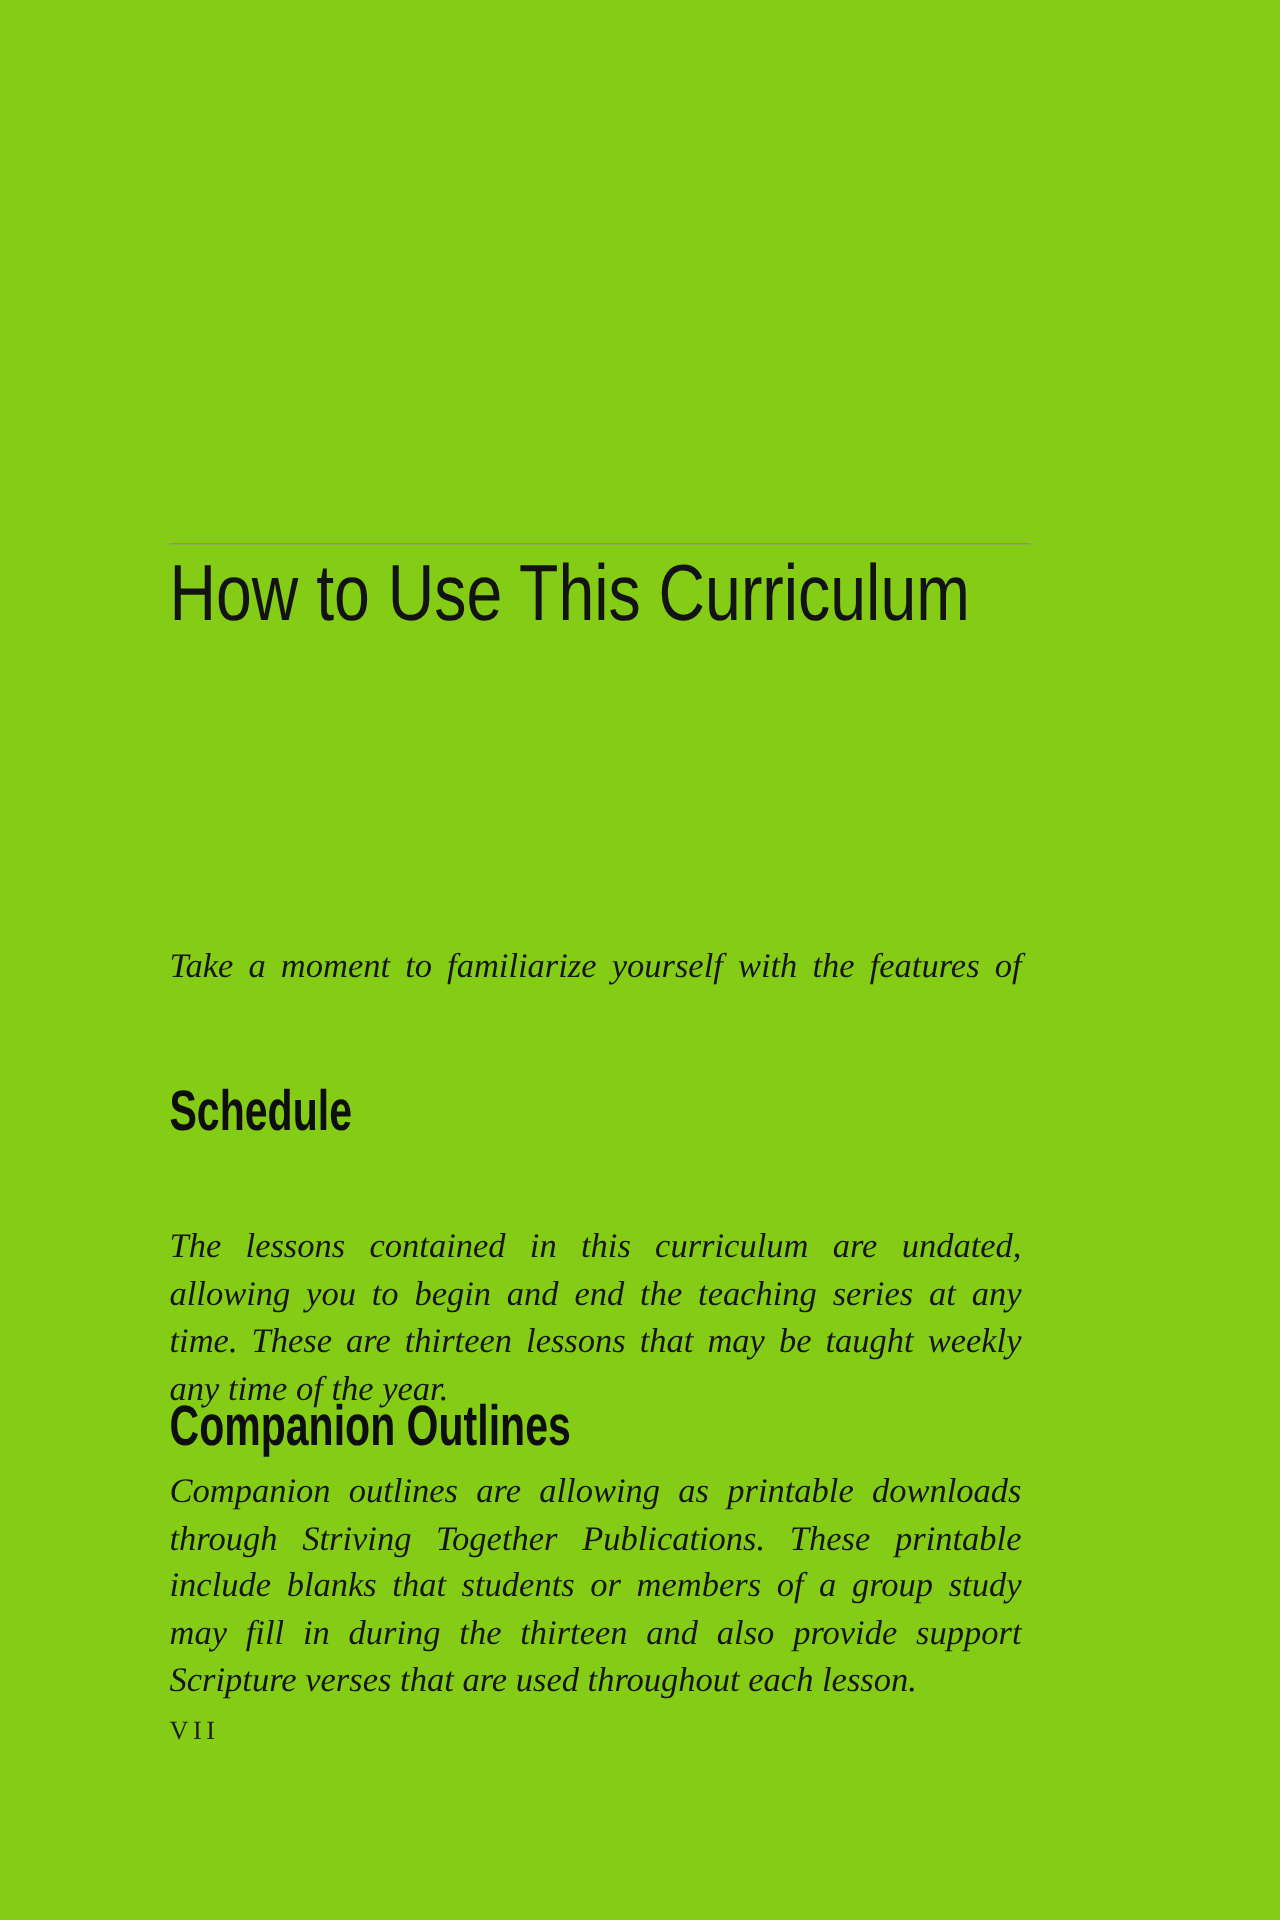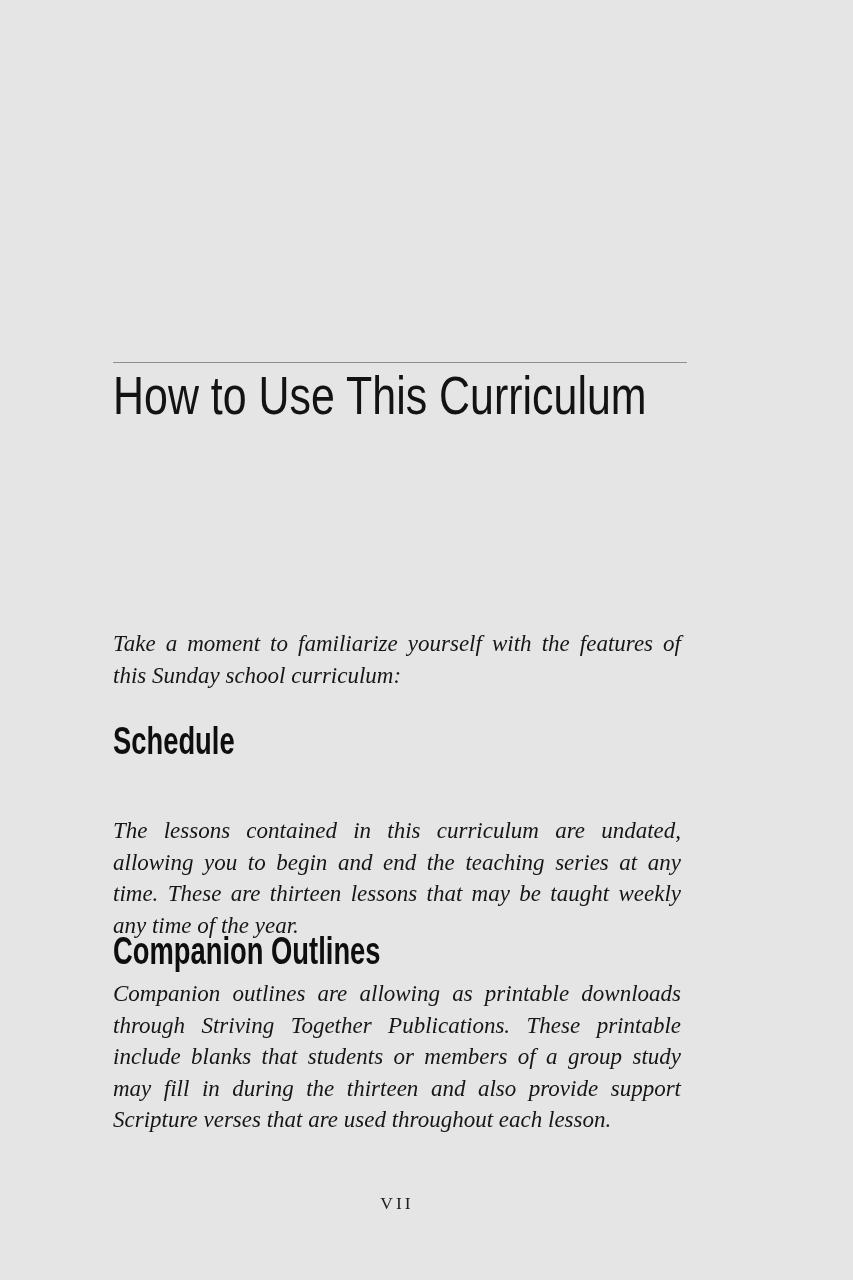--- a/index.html
+++ b/index.html
@@ -1,20 +1,20 @@
 <!DOCTYPE html>
 <html><head>
 <meta charset="utf-8">
 <style>
   html, body { margin: 0; padding: 0; background: #ffffff; }
   .page {
     position: relative;
     width: 853px;
     height: 1280px;
-    background: #e5e5e5;
+    background: #84cc16;
     font-family: "Liberation Serif", serif;
     color: #161616;
     overflow: hidden;
   }
   .title-rule {
     position: absolute;
     left: 113px;
     top: 362px;
     width: 574px;
     height: 0;
@@ -59,39 +59,38 @@
     white-space: nowrap;
   }
   .h-schedule { top: 721px; }
   .p-schedule { top: 815px; }
   .h-companion { top: 931px; }
   .p-companion { top: 978px; }
   .folio {
     position: absolute;
     left: 113px;
     width: 568px;
-    top: 1193px;
-    text-align: center;
+    top: 1143px;
+    text-align: left;
     font-size: 17.5px;
     letter-spacing: 3px;
     color: #1e1e1e;
   }
 </style>
 </head>
 <body>
 
 <div class="page">
 
   <div class="title-rule"></div>
 
   <h1 class="doc-title">How to Use This Curriculum</h1>
 
   <div class="para intro-para">
     <div class="line">Take a moment to familiarize yourself with the features of</div>
-    <div class="line last">this Sunday school curriculum:</div>
   </div>
 
   <h2 class="sec-heading h-schedule">Schedule</h2>
 
   <div class="para p-schedule">
     <div class="line">The lessons contained in this curriculum are undated,</div>
     <div class="line">allowing you to begin and end the teaching series at any</div>
     <div class="line">time. These are thirteen lessons that may be taught weekly</div>
     <div class="line last">any time of the year.</div>
   </div>

